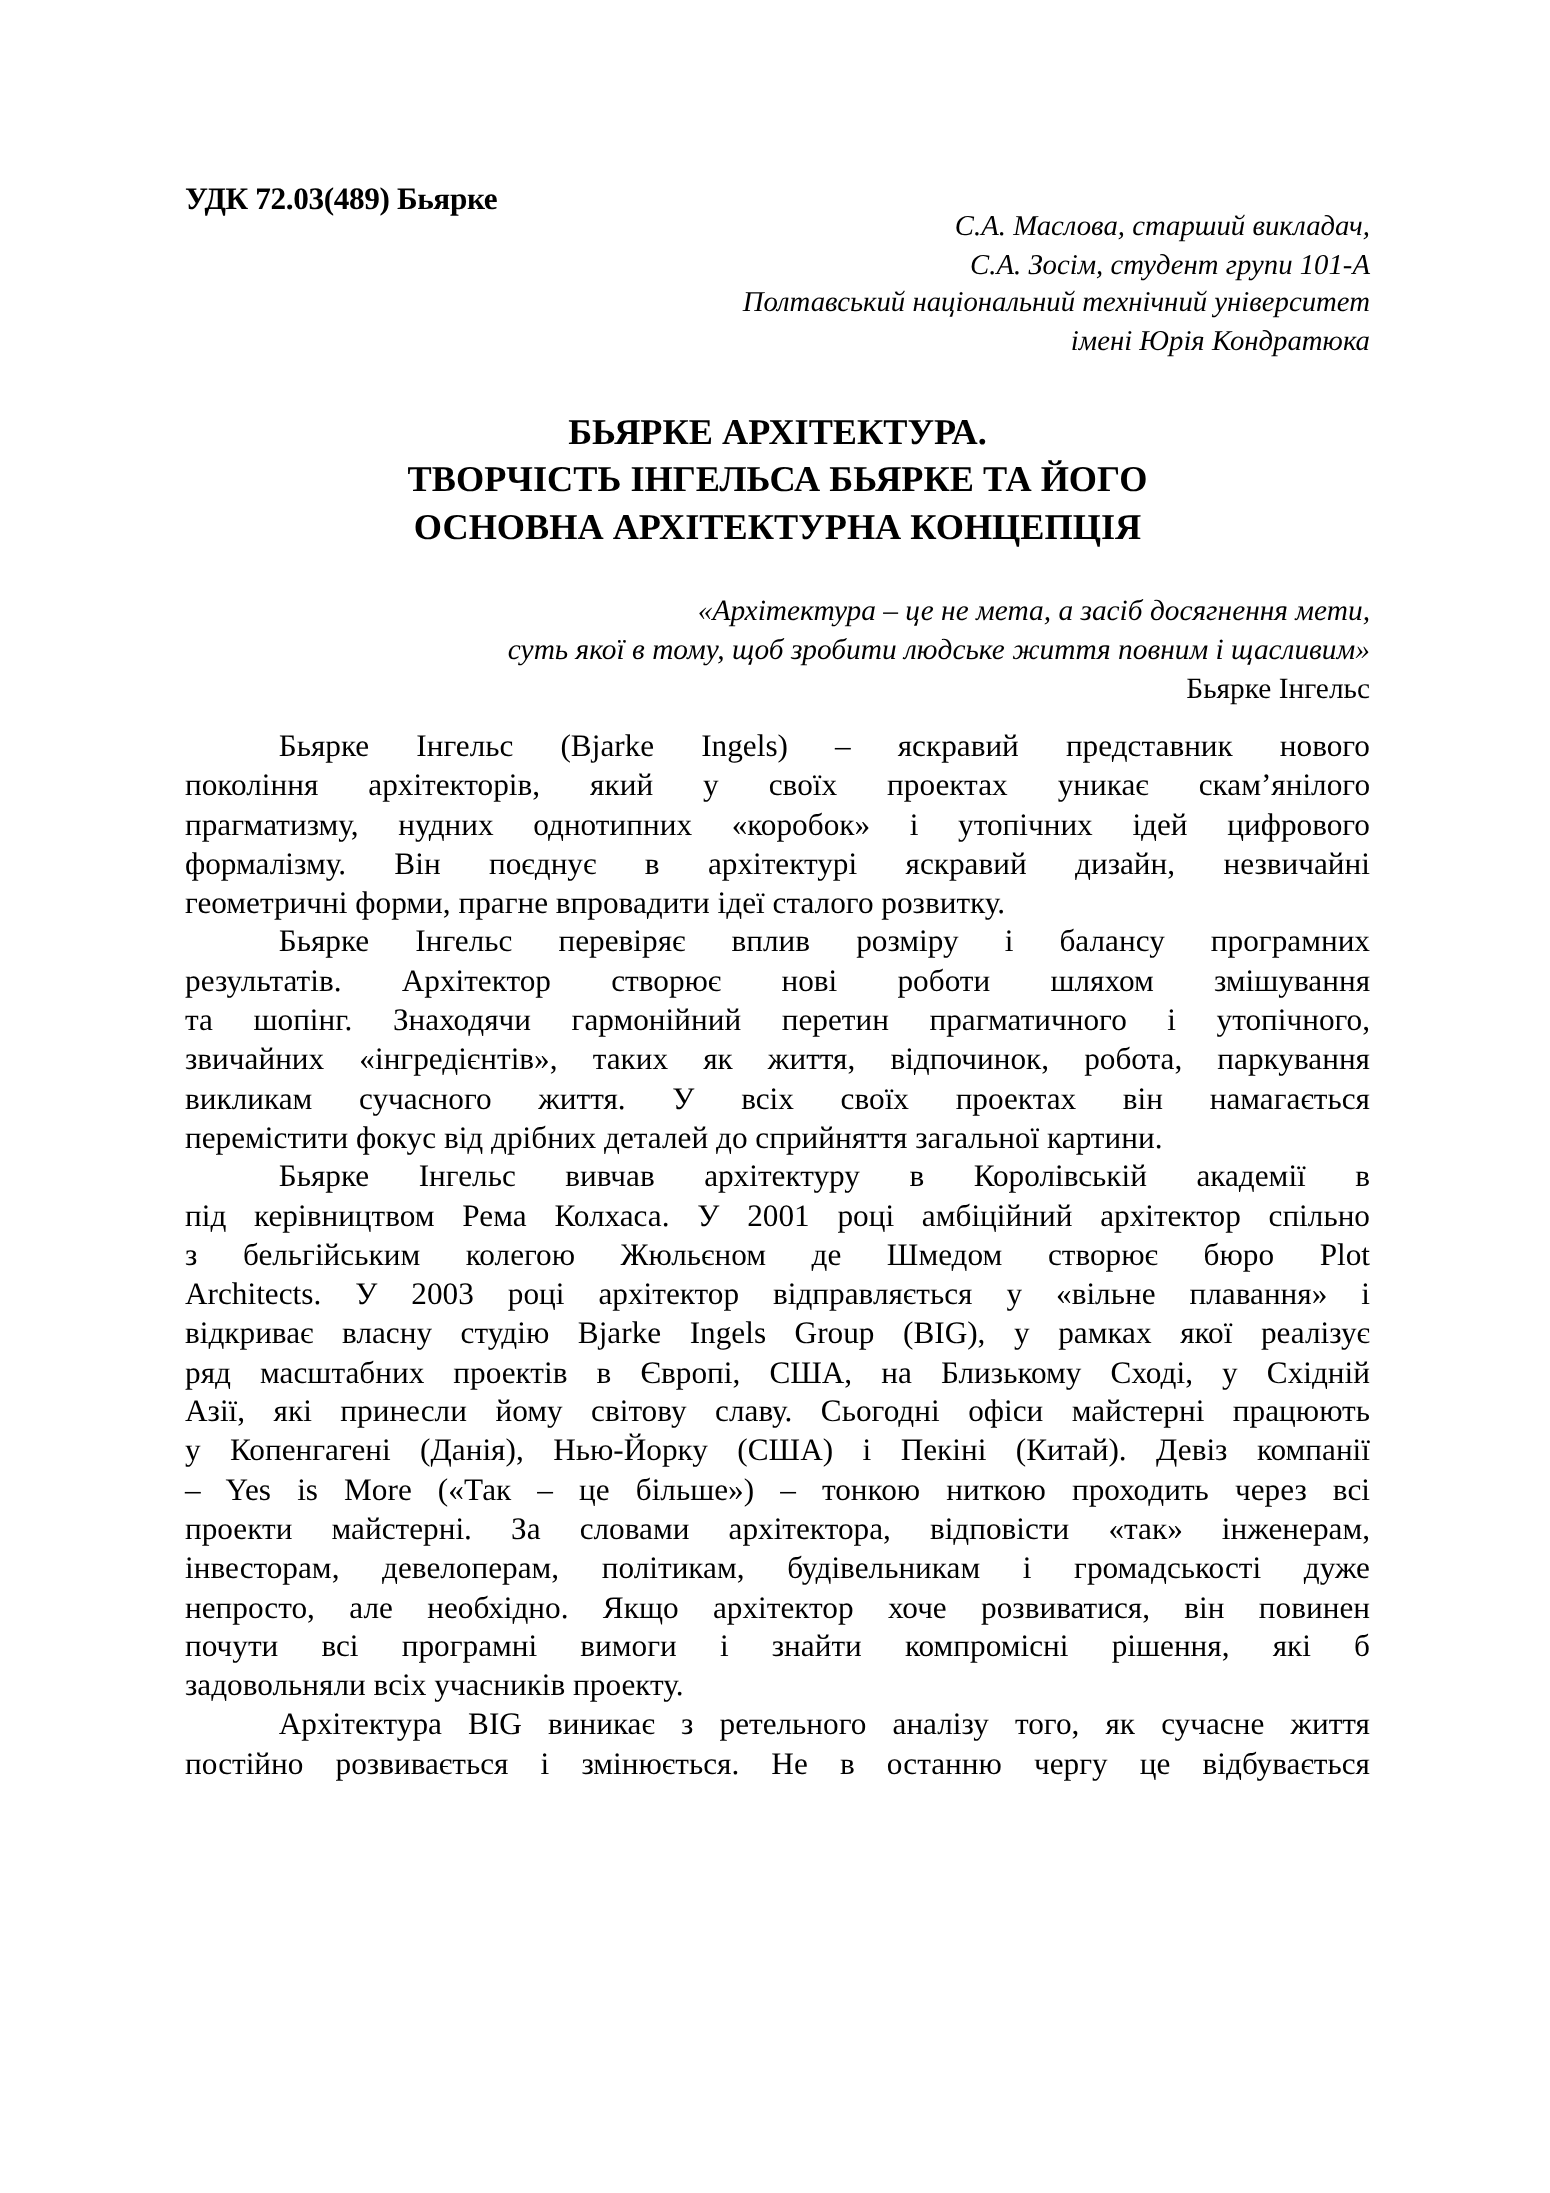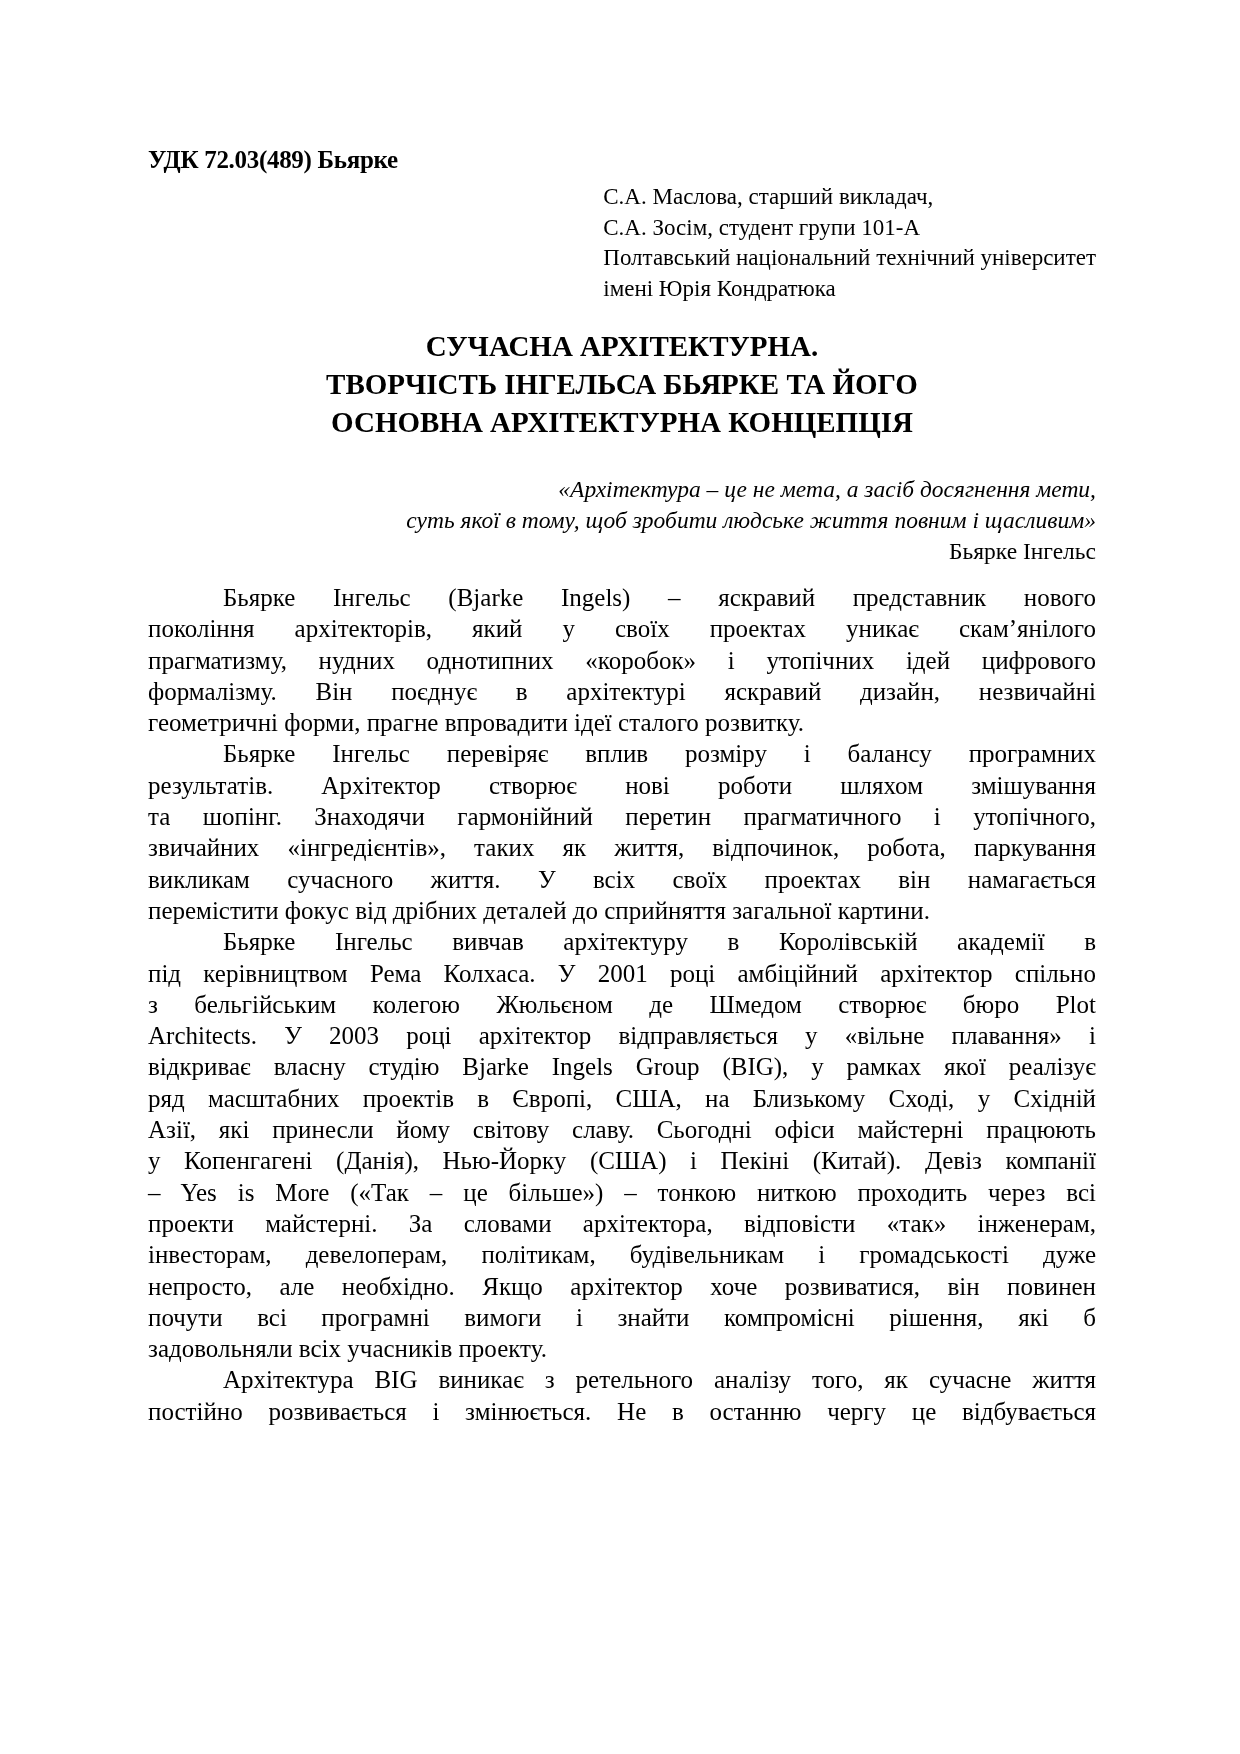--- a/index.html
+++ b/index.html
@@ -1,19 +1,19 @@
 <!DOCTYPE html>
 <html><head>
 <meta charset="utf-8">
 <style>
   html, body { margin: 0; padding: 0; background: #ffffff; }
   body { width: 1240px; height: 1754px; position: relative; overflow: hidden; color: #000; }
   .page { position: absolute; left: 148px; top: 0; width: 948px; font-family: "Liberation Serif", serif; }
   .udc { position: absolute; top: 146px; left: 0; font-size: 25px; font-weight: bold; letter-spacing: -0.3px; }
-  .authors { position: absolute; top: 182px; right: 0; text-align: left; font-size: 23px; line-height: 30.5px; }
+  .authors { position: absolute; top: 166px; right: 0; text-align: right; font-style: italic; font-size: 23px; line-height: 30.5px; }
   .authors div { white-space: nowrap; }
   .title { position: absolute; top: 327px; left: 0; width: 948px; text-align: center; font-weight: bold; font-size: 29px; line-height: 38px; }
   .title div { white-space: nowrap; }
   .epigraph { position: absolute; top: 474px; right: 0; text-align: right; font-size: 23.5px; line-height: 31px; }
   .epigraph .q { font-style: italic; white-space: nowrap; }
   .epigraph .who { white-space: nowrap; }
   .body { position: absolute; top: 582px; left: 0; width: 948px; font-size: 25px; line-height: 31.3px; }
   .line { display: block; white-space: nowrap; text-align: justify; text-align-last: justify; height: 31.3px; }
   .line.last { text-align-last: left; }
   .line.indent { padding-left: 75px; }
@@ -25,21 +25,21 @@
   <div class="udc">УДК 72.03(489) Бьярке</div>
 
   <div class="authors">
     <div>С.А. Маслова, старший викладач,</div>
     <div>С.А. Зосім, студент групи 101-А</div>
     <div>Полтавський національний технічний університет</div>
     <div>імені Юрія Кондратюка</div>
   </div>
 
   <div class="title">
-    <div>СУЧАСНА АРХІТЕКТУРНА.</div>
+    <div>БЬЯРКЕ АРХІТЕКТУРА.</div>
     <div>ТВОРЧІСТЬ ІНГЕЛЬСА БЬЯРКЕ ТА ЙОГО</div>
     <div>ОСНОВНА АРХІТЕКТУРНА КОНЦЕПЦІЯ</div>
   </div>
 
   <div class="epigraph">
     <div class="q">«Архітектура – це не мета, а засіб досягнення мети,</div>
     <div class="q">суть якої в тому, щоб зробити людське життя повним і щасливим»</div>
     <div class="who">Бьярке Інгельс</div>
   </div>
 

